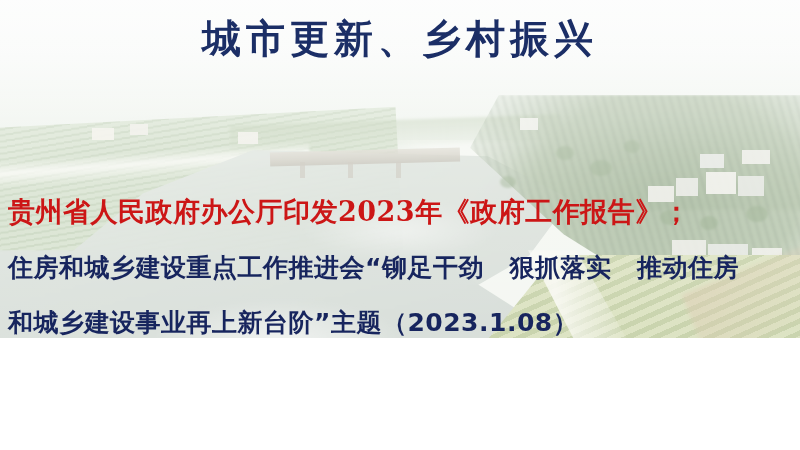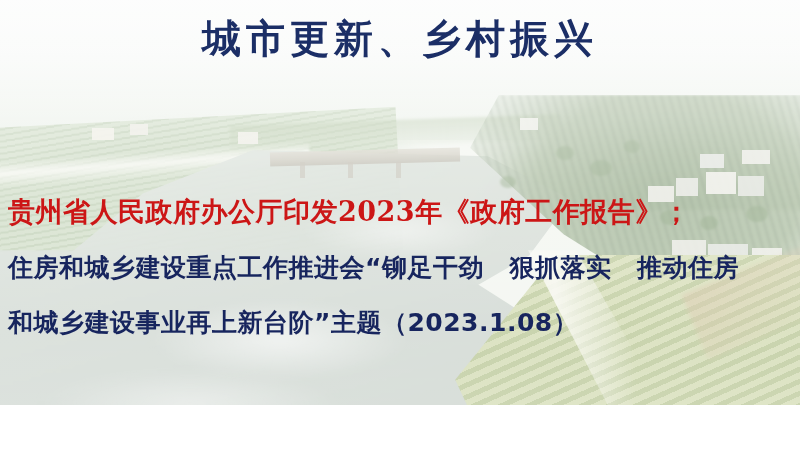--- a/index.html
+++ b/index.html
@@ -1,20 +1,20 @@
 <!DOCTYPE html>
 <html><head>
 <meta charset="utf-8">
 <style>
   html,body{margin:0;padding:0;background:#fff;}
   body{font-family:"Liberation Sans",sans-serif;}
 
   #slide{
     position:relative;
-    width:800px;height:405px;
+    width:800px;height:338px;
     overflow:hidden;
     background:#eef2ea;
     text-decoration:underline;
   }
 
   
   .layer{position:absolute;left:0;top:0;width:800px;height:450px;}
 
   
   .sky{

